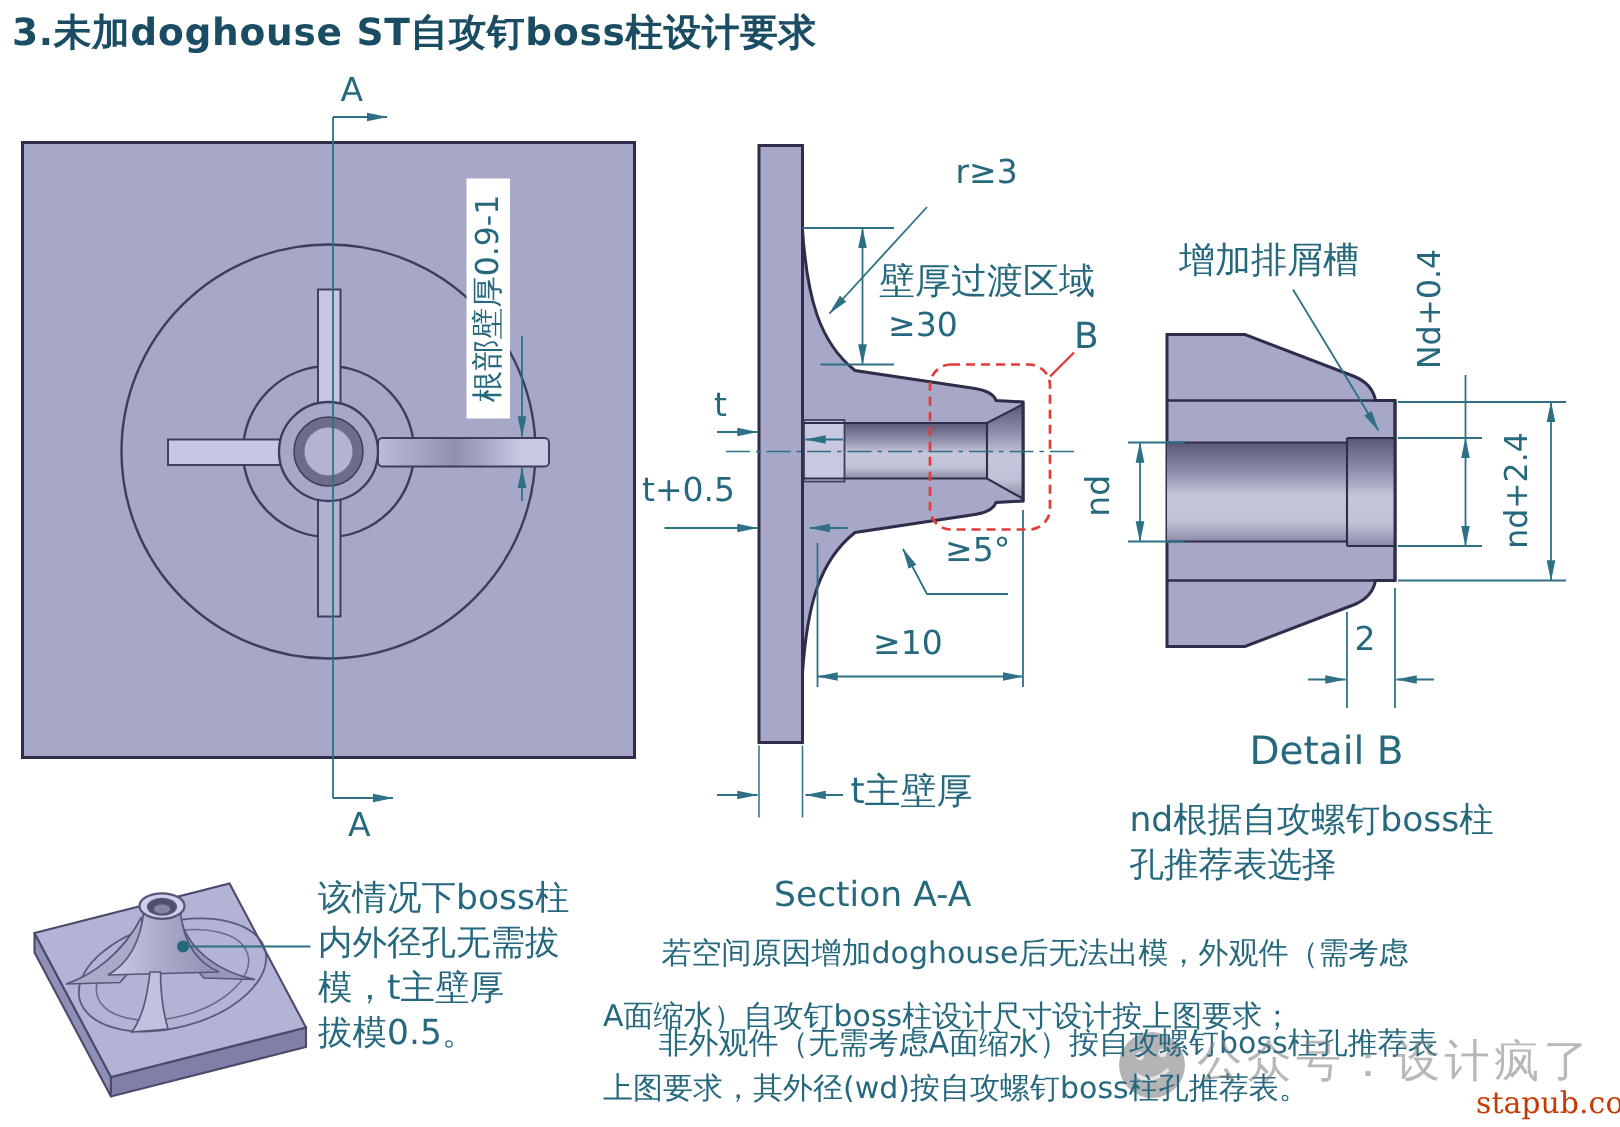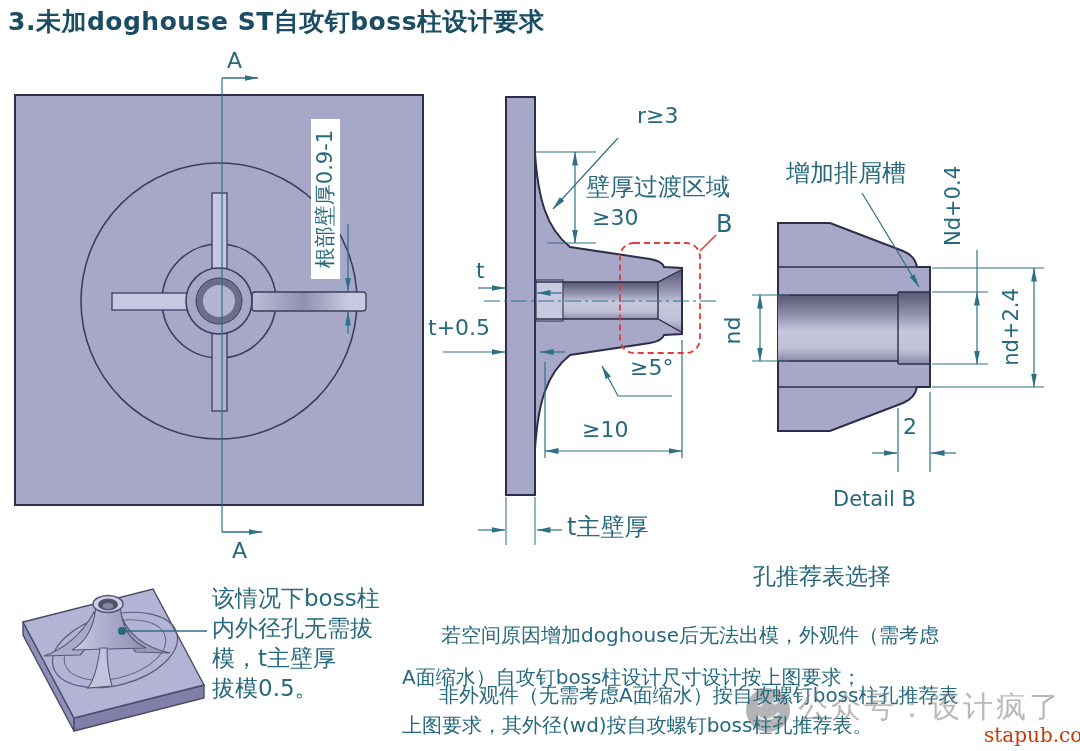--- a/index.html
+++ b/index.html
@@ -169,33 +169,35 @@
 
   <div class="txt dim" style="left:617px;top:103px;margin-left:20px;">r≥3</div>
   <div class="txt cjk" style="left:586px;top:174px;font-size:24px;">壁厚过渡区域</div>
   <div class="txt dim" style="left:592px;top:205px;">≥30</div>
   <div class="txt" style="left:716px;top:211px;font-size:24px;">B</div>
   <div class="txt dim" style="left:476px;top:258px;">t</div>
   <div class="txt dim" style="left:428px;top:315px;">t+0.5</div>
   <div class="txt dim" style="left:630px;top:355px;">≥5°</div>
   <div class="txt dim" style="left:582px;top:417px;">≥10</div>
   <div class="txt" style="left:567px;top:514px;font-size:24px;">t主壁厚</div>
+  <div class="txt" style="left:516px;top:584px;font-size:23px;">Section A-A</div>
 
   <div class="txt cjk" style="left:786px;top:160px;font-size:24px;">增加排屑槽</div>
   <div class="vlabel" style="left:938px;top:160px;width:30px;height:92px;font-size:21px;">
       <span>Nd+0.4</span>
     </div>
   <div class="vlabel" style="left:720px;top:306px;width:26px;height:48px;font-size:22px;">
       <span>nd</span>
     </div>
   <div class="vlabel" style="left:996px;top:272px;width:30px;height:110px;font-size:21px;">
       <span>nd+2.4</span>
     </div>
   <div class="txt dim" style="left:903px;top:414px;">2</div>
-  <div class="txt" style="left:833px;top:487px;font-size:21px;text-align:right;">Detail B</div>
+  <div class="txt" style="left:833px;top:487px;font-size:26px;text-align:right;">Detail B</div>
+  <div class="note-line" style="left:753px;top:531px;">nd根据自攻螺钉boss柱</div>
   <div class="note-line" style="left:753px;top:561px;">孔推荐表选择</div>
 
   <div class="callout-line" style="left:212px;top:613px;">内外径孔无需拔</div>
   <div class="callout-line" style="left:212px;top:583px;">该情况下boss柱</div>
   <div class="callout-line" style="left:212px;top:643px;">模，t主壁厚</div>
   <div class="callout-line" style="left:212px;top:673px;">拔模0.5。</div>
 
   <div class="para-line" style="left:441px;top:622px;">若空间原因增加doghouse后无法出模，外观件（需考虑</div>
   <div class="para-line" style="left:402px;top:652px;margin-top:12px;">A面缩水）自攻钉boss柱设计尺寸设计按上图要求；</div>
   <div class="para-line" style="left:439px;top:682px;">非外观件（无需考虑A面缩水）按自攻螺钉boss柱孔推荐表</div>

